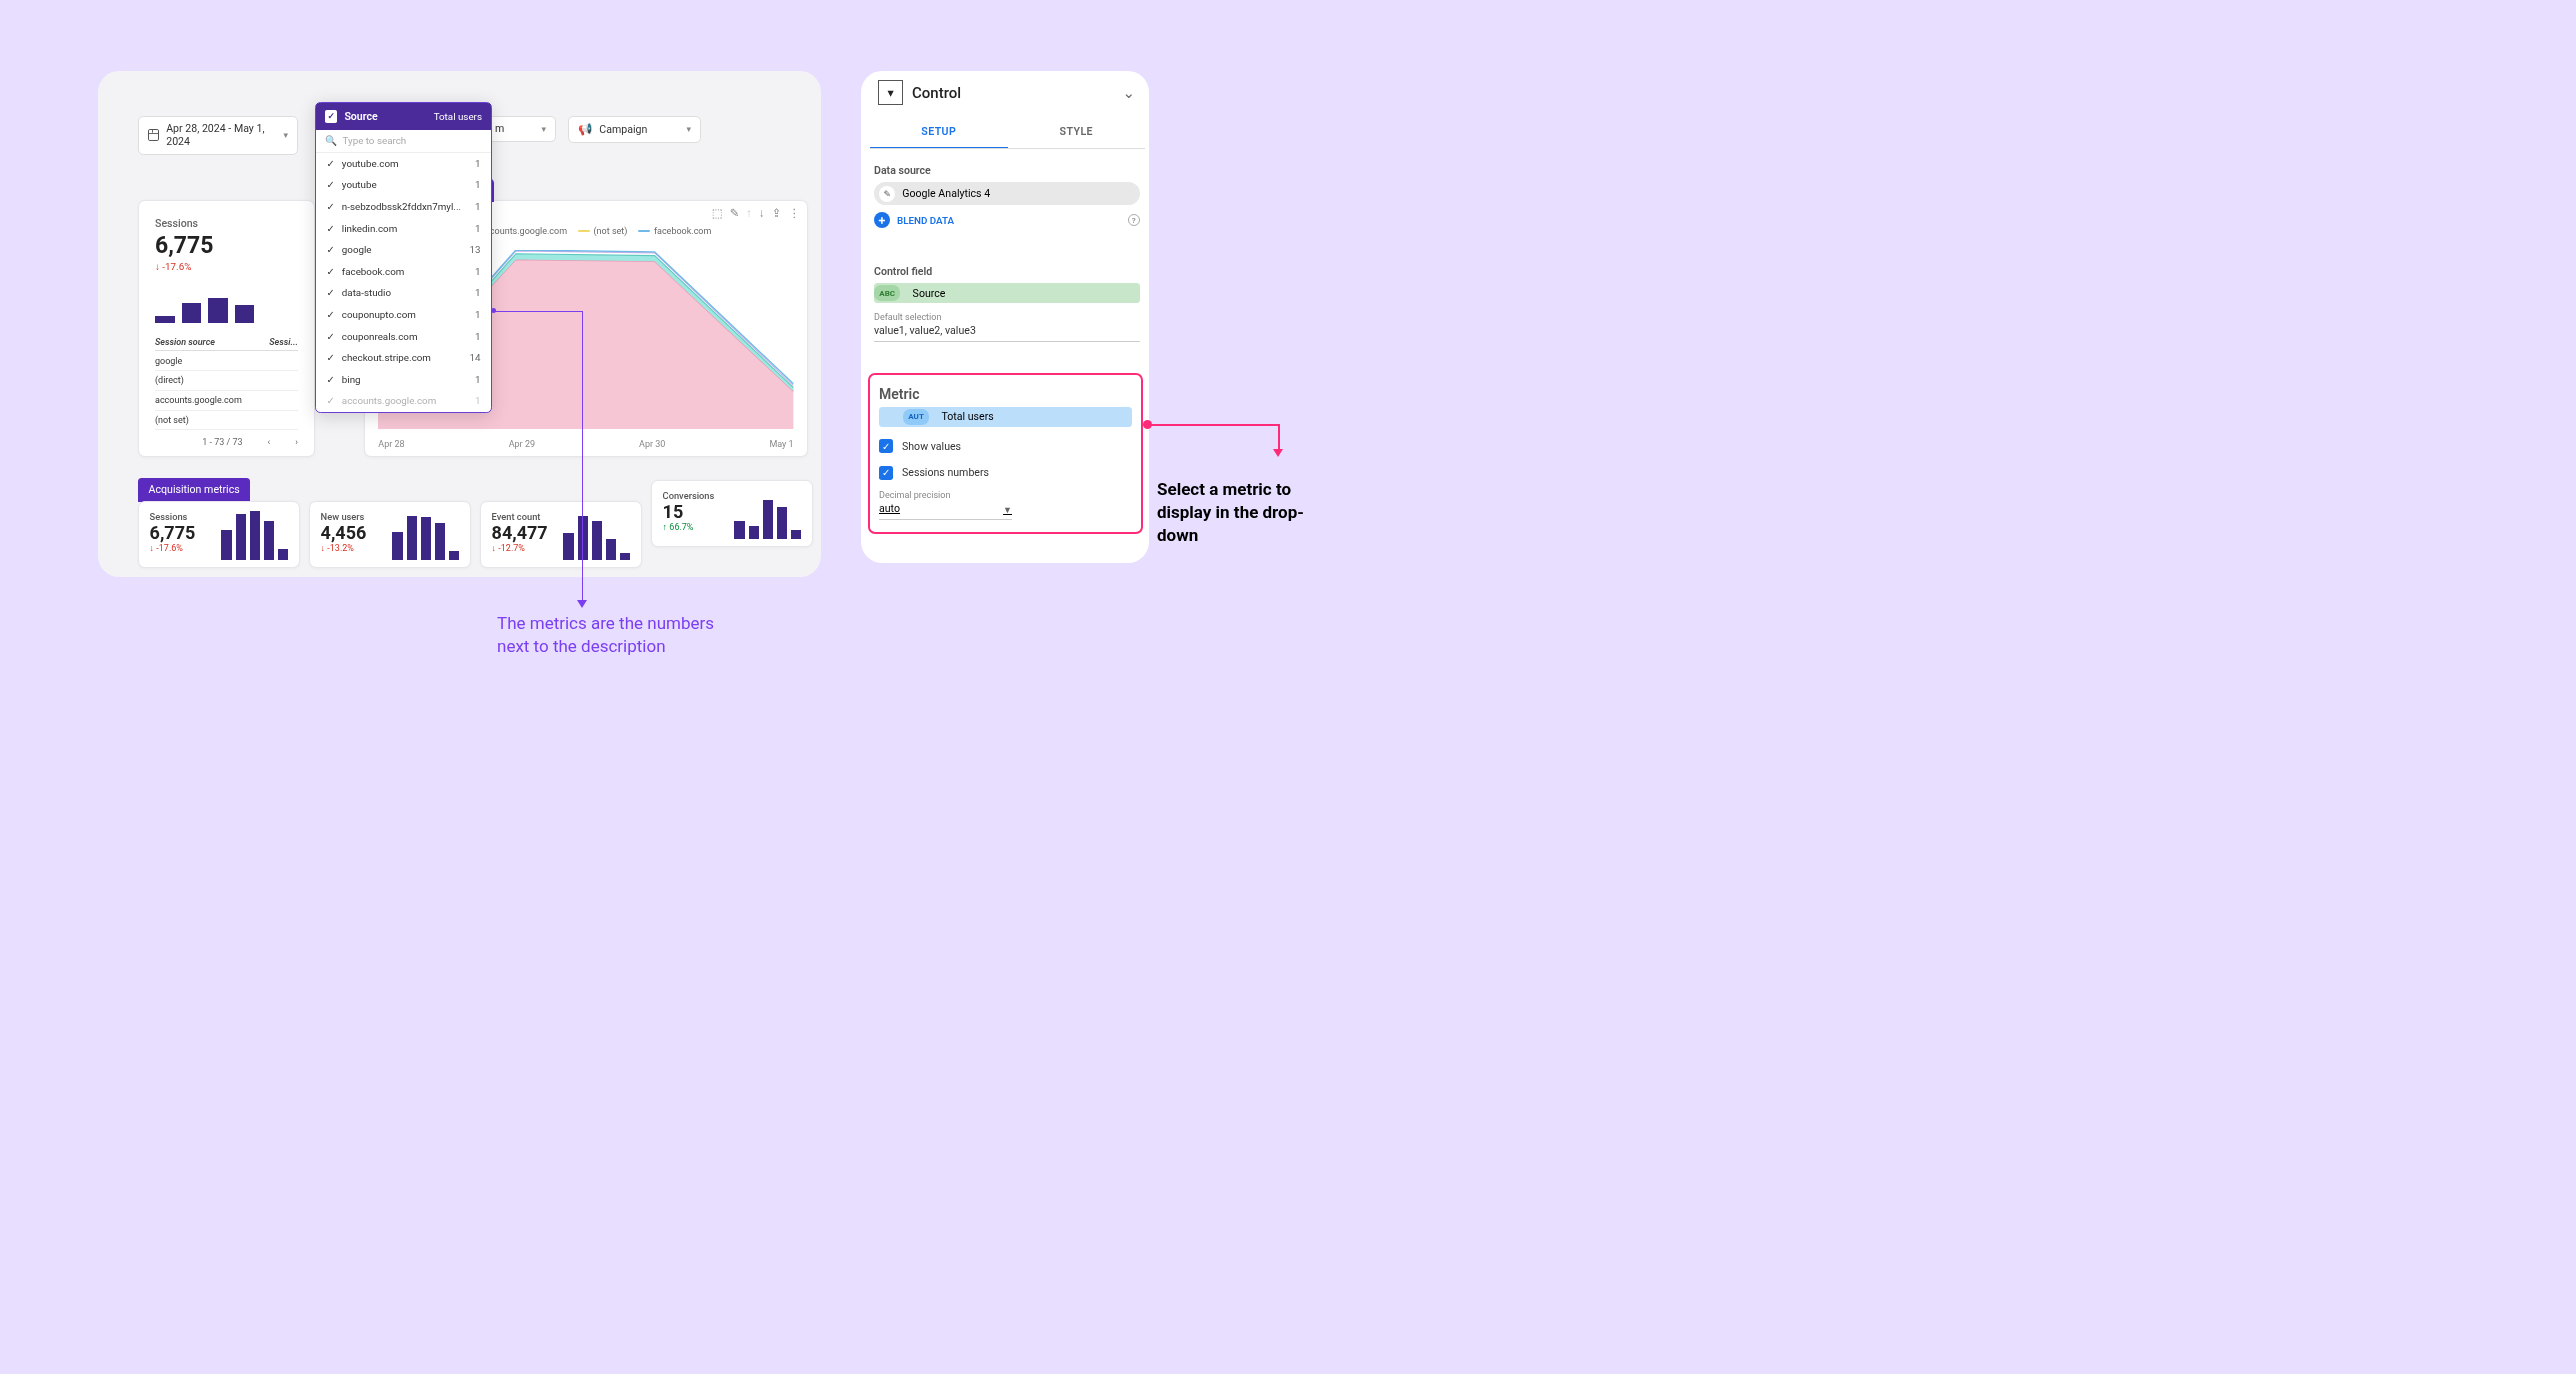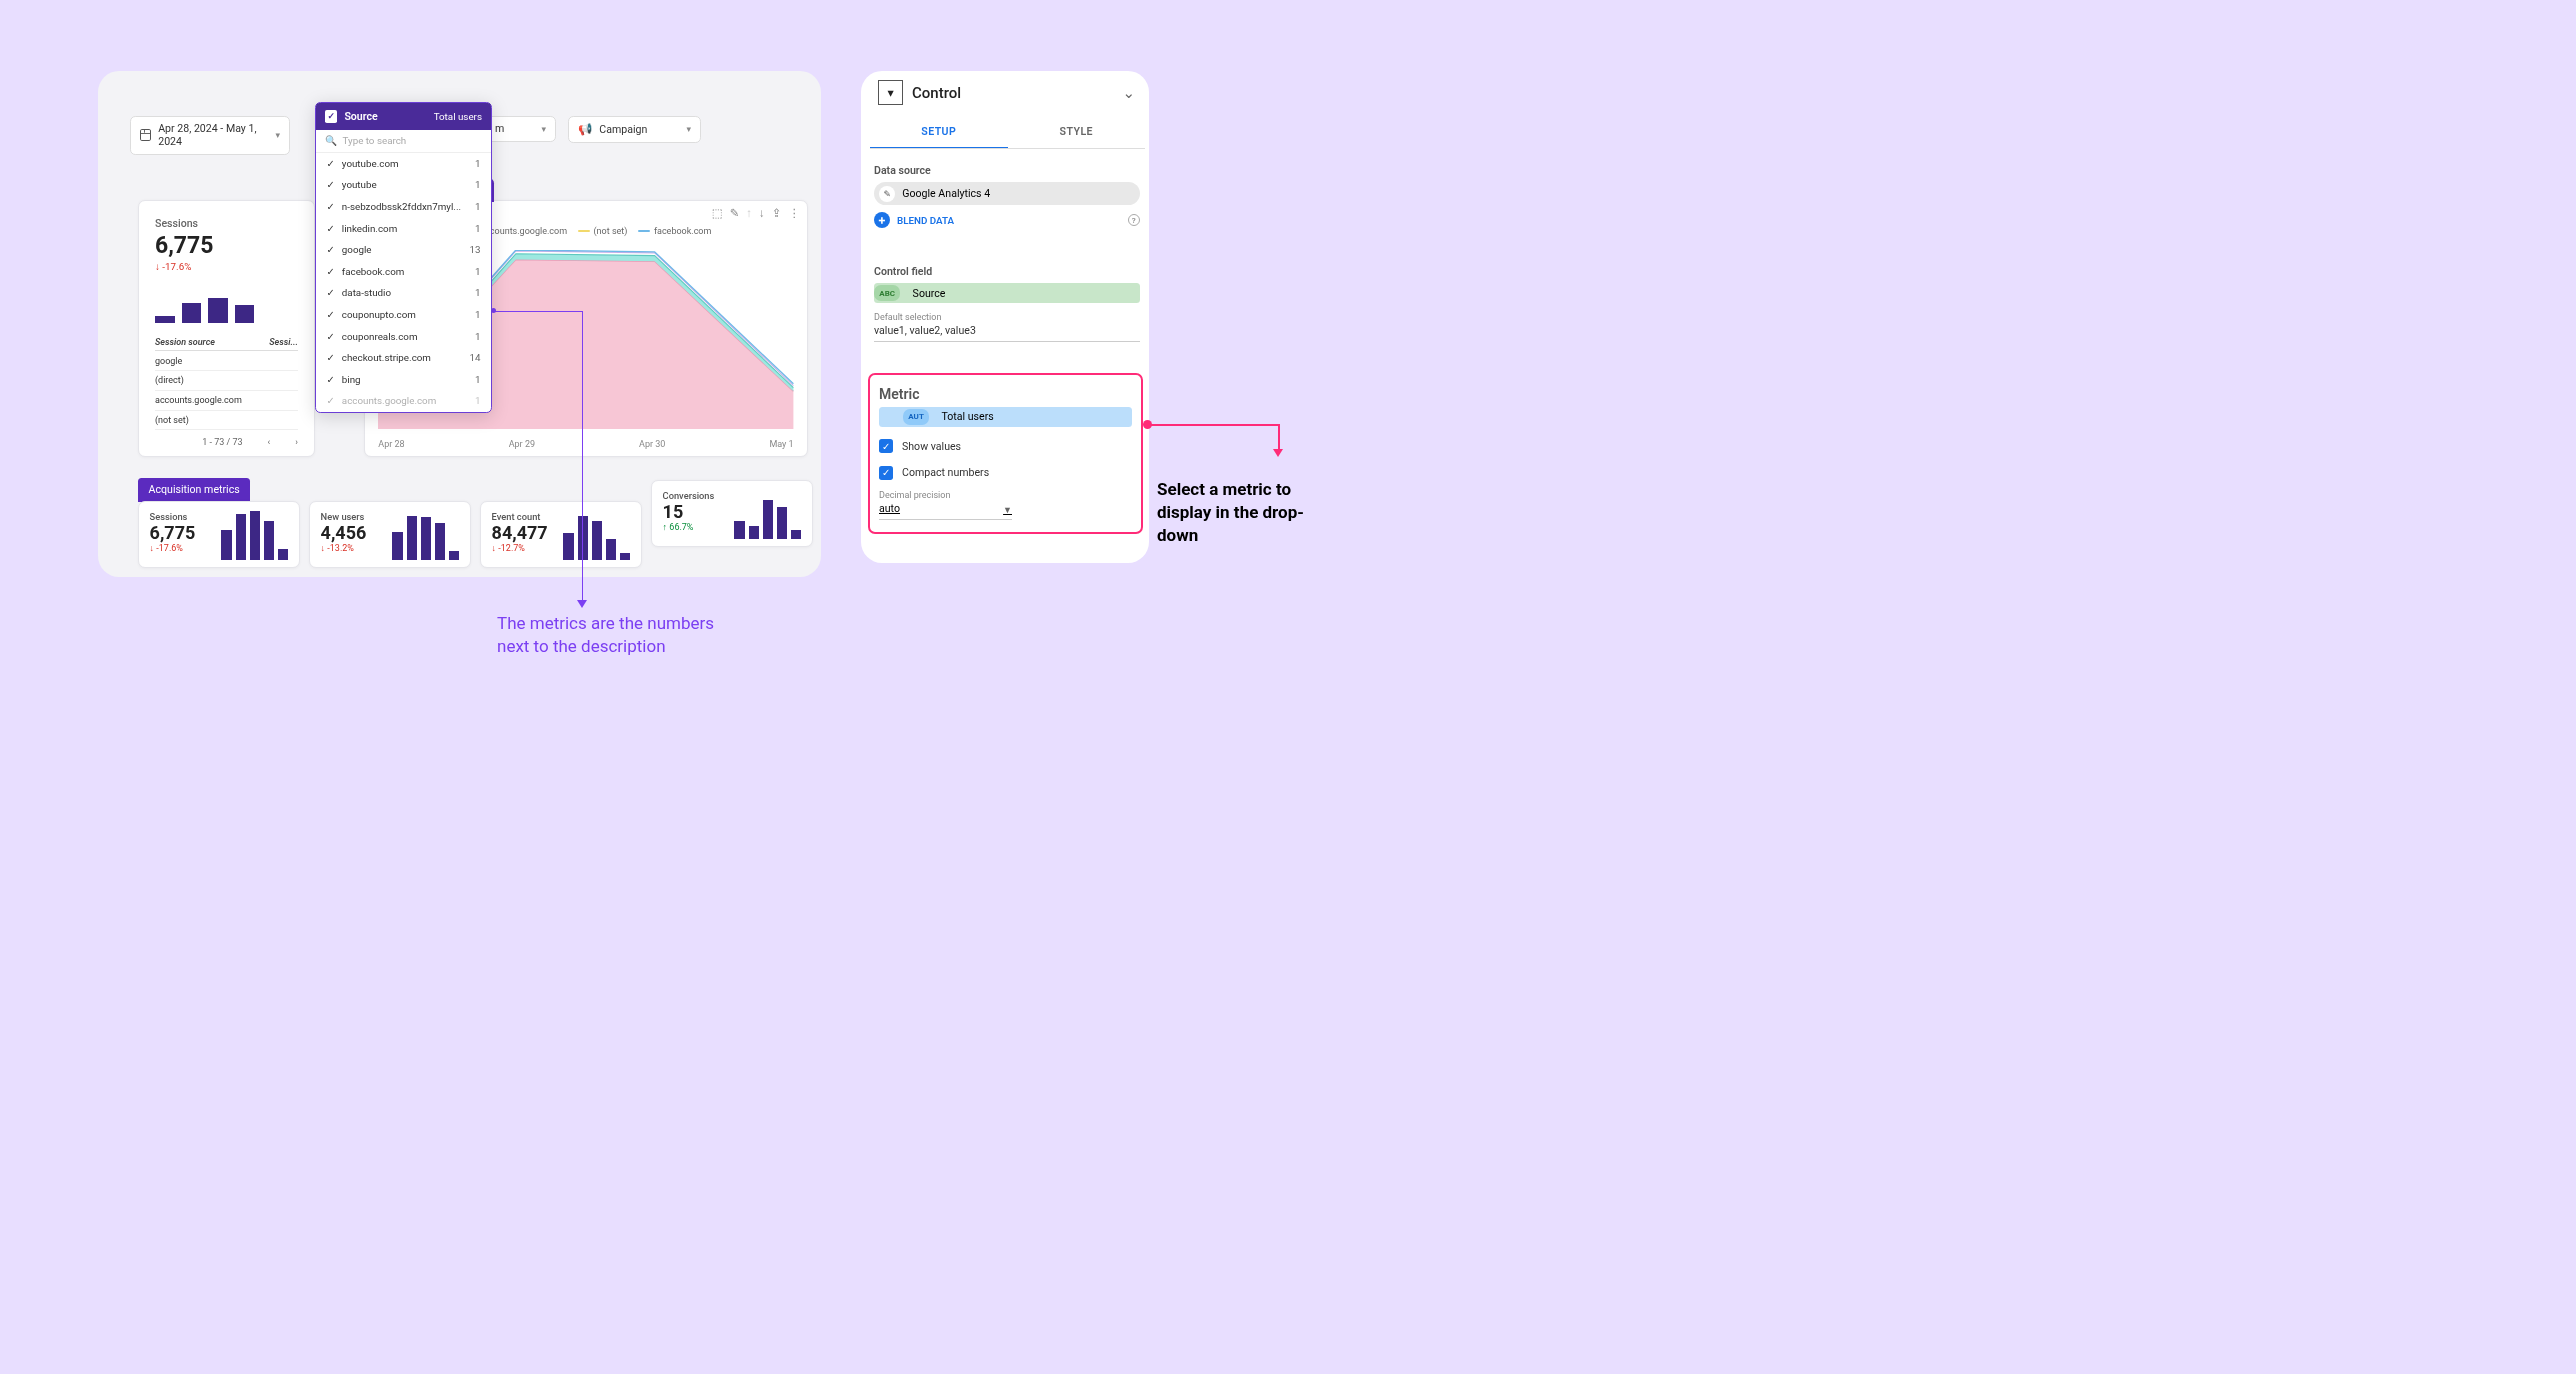--- a/index.html
+++ b/index.html
@@ -92,21 +92,21 @@
 .line-k{ position:absolute; background:#ff2b78;}
 .arrow-down-k{ position:absolute; width:0;height:0;border:5.3px solid transparent;border-top:8px solid #ff2b78;}
 </style>
 </head>
 <body>
 
 <div class="stage">
   <div class="bgcard left-bg"></div>
   <div class="bgcard right-bg"></div>
 
-  <div class="pill" style="left:112px; top:98px; width:160px;">
+  <div class="pill" style="left:120px; top:98px; width:160px;">
     <span class="calendar-icon"></span>
     <span>Apr 28, 2024 - May 1, 2024</span>
     <span class="chev">▾</span>
   </div>
   <div class="pill" style="left:467px; top:98px; width:71px;">
     <span>m</span>
     <span class="chev">▾</span>
   </div>
   <div class="pill" style="left:550px; top:98px; width:133px;">
     <span style="font-size:11.5px;">📢</span>
@@ -375,21 +375,21 @@
     <div class="field-chip chip-blue" style="margin-top:5.3px;">
       <span class="badge">AUT</span>
       <span class="name">Total users</span>
     </div>
     <div class="chkrow">
       <span class="chkbox">✓</span>
       <span>Show values</span>
     </div>
     <div class="chkrow">
       <span class="chkbox">✓</span>
-      <span>Compact numbers</span>
+      <span>Sessions numbers</span>
     </div>
     <div style="font-size:9px;color:#888;margin-top:10.6px;">Decimal precision</div>
     <div style="font-size:10.6px;display:flex;align-items:flex-end;border-bottom:0.9px solid #ccc;padding:1.8px 0 3.5px;width:133px;text-decoration:underline;">
       <span>auto</span>
       <span style="margin-left:auto;font-size:9px;color:#666;">▼</span>
     </div>
   </div>
 
   <div class="line-p" style="left:475px; top:293px; width:89px; height:0.9px;"></div>
   <div style="position:absolute;left:473px;top:290px;width:5.3px;height:5.3px;border-radius:50%;background:#7b3ff2;"></div>

